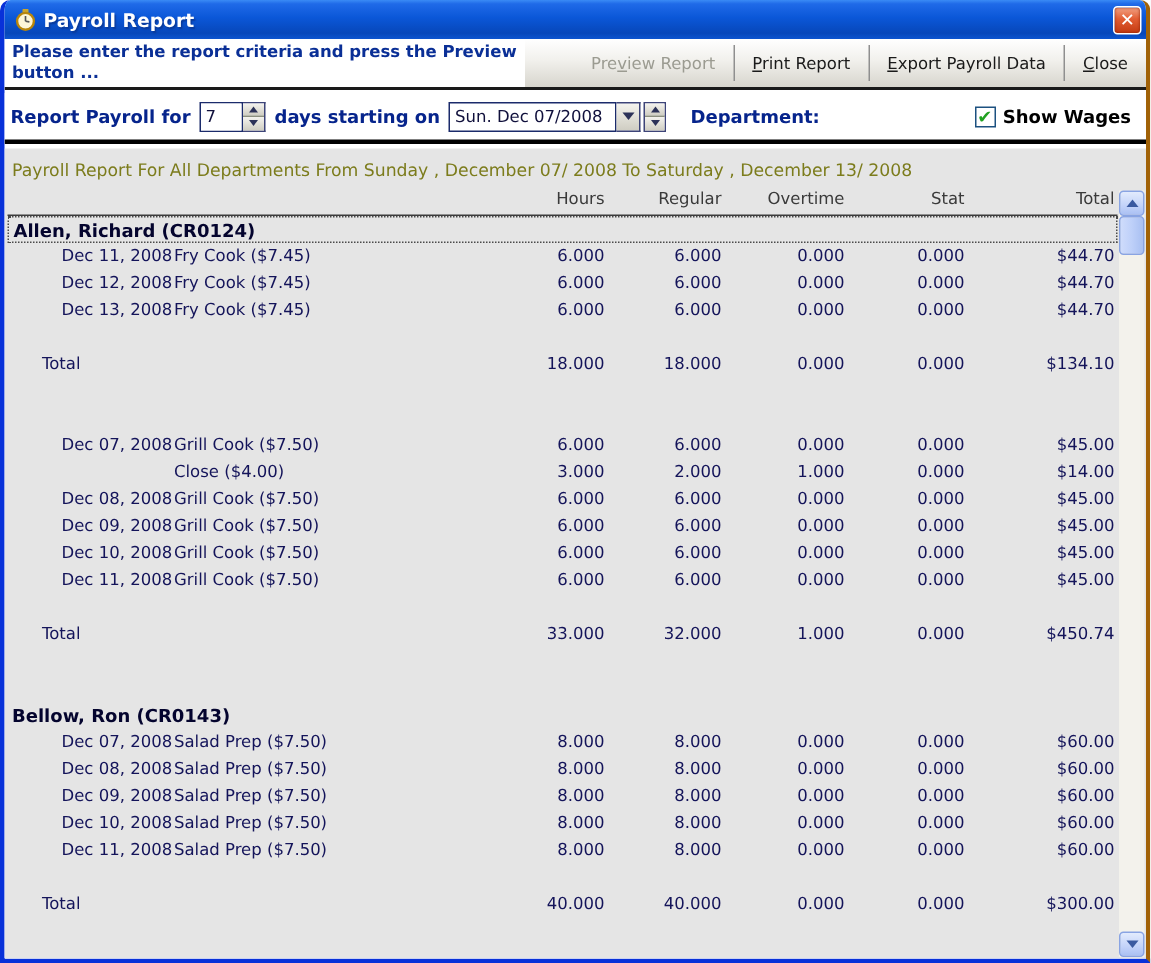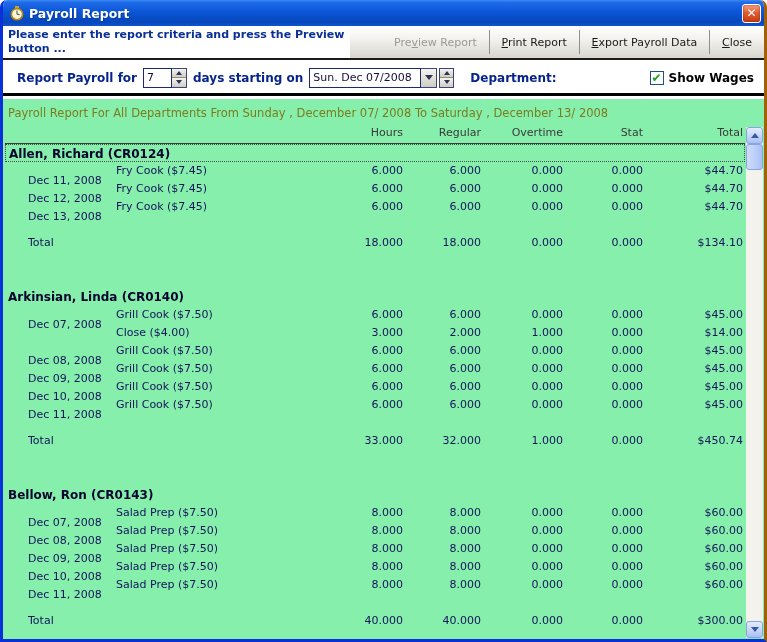--- a/index.html
+++ b/index.html
@@ -43,21 +43,21 @@
     flex:0 0 auto; display:flex; align-items:center; padding:0 12px;
     font-size:11px; color:#1a1a1a; cursor:default; white-space:nowrap;
   }
   .tb-btn.disabled { color:#9b9b91;padding-left:44px; }
   .tb-sep { width:1px; background:#8f8f8f; margin:4px 0; }
   .tb-btn u { text-decoration:underline; }
 
   
   .criteria {
     position:absolute; top:62px; left:0; right:0; height:34px; background:#ffffff; border-bottom:3px solid #000000;
-    display:flex; align-items:center; padding-left:14px;
+    display:flex; align-items:center; padding-left:4px;
   }
   .crit-label { font-size:12px; font-weight:bold; color:#06248c; white-space:nowrap; }
   .ctl { display:flex; align-items:stretch; height:20px; margin:0 6px; }
   .txtbox { height:20px; border:1px solid #1b2b6b; background:#fff; font-size:11px; color:#10103c;
             padding:0 0 0 3px; display:flex; align-items:center; }
   input.txtinput { height:18px; width:27px; border:none; outline:none; font-size:11px; color:#10103c;
             font-family:"DejaVu Sans","Liberation Sans",sans-serif; padding-left:3px; }
   .inputwrap { border:1px solid #1b2b6b; background:#fff; display:flex; }
   .spin { width:15px; border:1px solid #3d4478; border-left:none; display:flex; flex-direction:column; }
   .spin .half { flex:1; background:linear-gradient(180deg,#f4f3ee,#cfcdc2); display:flex; align-items:center; justify-content:center; }
@@ -66,31 +66,31 @@
              display:flex; align-items:center; justify-content:center; }
   .tri-up { width:0; height:0; border-left:3px solid transparent; border-right:3px solid transparent; border-bottom:4px solid #2c3258; }
   .tri-down { width:0; height:0; border-left:3px solid transparent; border-right:3px solid transparent; border-top:4px solid #2c3258; }
   .tri-down.big { border-left-width:4px; border-right-width:4px; border-top-width:5px; }
   .spacer { flex:1; }
   .checkbox { width:14px; height:14px; border:1px solid #1c5180; background:#fff; margin-right:5px;
               display:flex; align-items:center; justify-content:center; font-size:12px; font-weight:bold; color:#21a121; line-height:12px; }
   .showwages-label { font-size:12px; font-weight:bold; color:#000; margin-right:10px; white-space:nowrap; }
 
   
-  .report { position:absolute; top:99px; left:0; right:0; bottom:0; background:#86efac; }
+  .report { position:absolute; top:99px; left:0; right:0; bottom:0; background:#e5e5e5; }
   .report-title { position:absolute; left:5px; top:7px; font-size:11.5px; color:#7c7c1c; white-space:nowrap; }
   .colhead-row { position:absolute; left:0; top:27px; width:621px; height:16px; }
   .colhead { position:absolute; font-size:11px; color:#3a3a3a; text-align:right; }
   .header-line { position:absolute; left:2px; top:44px; width:740px; border-top:1px solid #3c3c3c; }
   #report-body { position:absolute; left:0; top:45px; width:743px; }
   .row { position:relative; height:18px; line-height:18px; font-size:11px; color:#14145a; }
   .name-row { font-weight:bold; font-size:12px; color:#04042e; padding-left:5px; }
   .name-row.focused { margin-left:2px; width:740px; border:1px dotted #4a4a4a; padding-left:3px; height:18px; }
   .cell { position:absolute; top:0; height:18px; white-space:nowrap; }
-  .cell.date { left:25px;margin-top:10px; }
+  .cell.date { left:38px; }
   .cell.job  { left:113px; }
   .cell.num  { text-align:right; width:90px; }
   .c-hours    { left:310px; }
   .c-regular  { left:388px; }
   .c-overtime { left:470px; }
   .c-stat     { left:550px; }
   .c-total    { left:645px; width:95px !important; }
   .total-label { left:25px; }
 
   
@@ -222,21 +222,20 @@
         <div class="row total-row">
           <span class="cell total-label">Total</span>
           <span class="cell num c-hours">18.000</span>
           <span class="cell num c-regular">18.000</span>
           <span class="cell num c-overtime">0.000</span>
           <span class="cell num c-stat">0.000</span>
           <span class="cell num c-total">$134.10</span>
         </div>
         <div class="row blank"></div>
         <div class="row blank"></div>
-        <div class="row name-row">Arkinsian, Linda  (CR0140)</div>
         <div class="row data-row">
           <span class="cell date">Dec 07, 2008</span>
           <span class="cell job">Grill Cook ($7.50)</span>
           <span class="cell num c-hours">6.000</span>
           <span class="cell num c-regular">6.000</span>
           <span class="cell num c-overtime">0.000</span>
           <span class="cell num c-stat">0.000</span>
           <span class="cell num c-total">$45.00</span>
         </div>
         <div class="row data-row">

